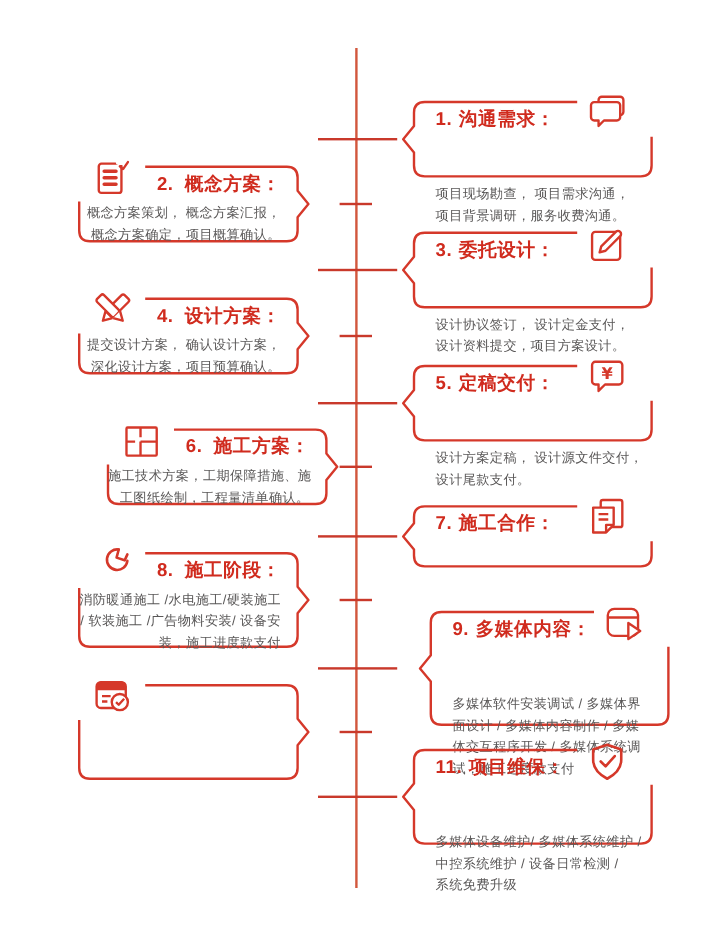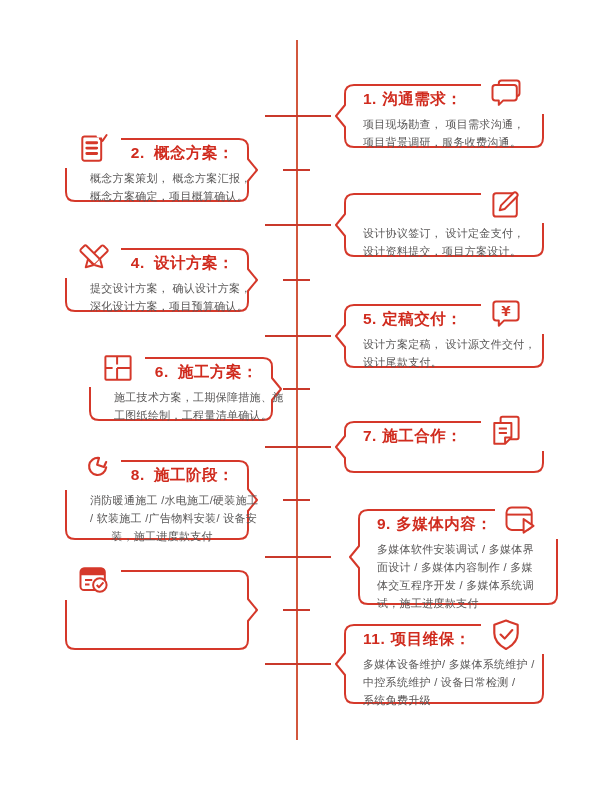--- a/index.html
+++ b/index.html
@@ -14,22 +14,22 @@
   .icon{position:absolute;top:-7px;width:36px;height:36px;color:var(--border);}
   .icon svg{width:36px;height:36px;display:block;}
   .item.right .icon{left:143px;}
   .item.left  .icon{left:10px;}
   .title{position:absolute;top:5px;left:0;right:0;font-size:15.5px;font-weight:bold;color:var(--accent);letter-spacing:.5px;}
   .item.right .title{padding-left:18px;text-align:left;}
   .item.left  .title{padding-right:16px;text-align:right;}
   .title .num{margin-right:.35em;}
   .item.left .title .num{margin-right:.6em;}
   .body{position:absolute;top:31px;left:0;right:0;font-size:11px;line-height:18px;color:var(--bodycol);white-space:pre;letter-spacing:.3px;}
-  .item.right .body{padding-left:18px;text-align:left;}
-  .item.left  .body{padding-right:16px;text-align:center;padding-left:24px;}
+  .item.right .body{padding-left:18px;text-align:left;margin-top:38px;}
+  .item.left  .body{padding-right:16px;text-align:right;}
 </style>
 </head>
 <body>
 
 <div class="canvas" style="--accent: #d02b1e; --border: #d5382a; --spine: #d2573d; --tick: #c9392b; --bodycol: #595757;">
   <div class="spine" style="left:296px;top:40px;height:700px;"></div>
   <div id="ticks">
       <div class="tick" style="left: 265px; width: 66px; top: 115px;"></div>
       <div class="tick" style="left: 283px; width: 27px; top: 169px;"></div>
       <div class="tick" style="left: 265px; width: 66px; top: 224px;"></div>
@@ -86,20 +86,23 @@
           <path d="M 146 1 H 19 Q 10 1 10 10 V 21 L 1 32 L 10 43 V 54 Q 10 63 19 63 H 199 Q 208 63 208 54 V 30" fill="none" stroke="#d5382a" stroke-width="2" stroke-linejoin="round"></path>
         </svg>
     <span class="icon">
           <svg viewBox="0 0 40 40">
             <g fill="none" stroke="currentColor" stroke-width="2.2" stroke-linejoin="round">
               <rect x="6" y="8" width="26" height="26" rx="3"></rect>
               <path d="M13 27 l1.5 -5.5 L28 8 a2.8 2.8 0 0 1 4 4 L18.5 25.5 Z" fill="#fff"></path>
             </g>
           </svg>
         </span>
+    <div class="title">
+      <span class="num">3.</span><span class="name">委托设计：</span>
+    </div>
     <div class="body">设计协议签订， 设计定金支付，
 设计资料提交，项目方案设计。</div>
   </div>
       <div class="item left" style="left: 66px; top: 248px; width: 184px; height: 64px;">
     <svg class="border" width="196" height="65" style="left: -1px;">
           <path d="M 56 1 H 174 Q 183 1 183 10 V 21 L 192 32 L 183 43 V 54 Q 183 63 174 63 H 10 Q 1 63 1 54 V 30" fill="none" stroke="#d5382a" stroke-width="2" stroke-linejoin="round"></path>
         </svg>
     <span class="icon">
           <svg viewBox="0 0 40 40">
             <g fill="none" stroke="currentColor" stroke-width="2.2" stroke-linejoin="round">

